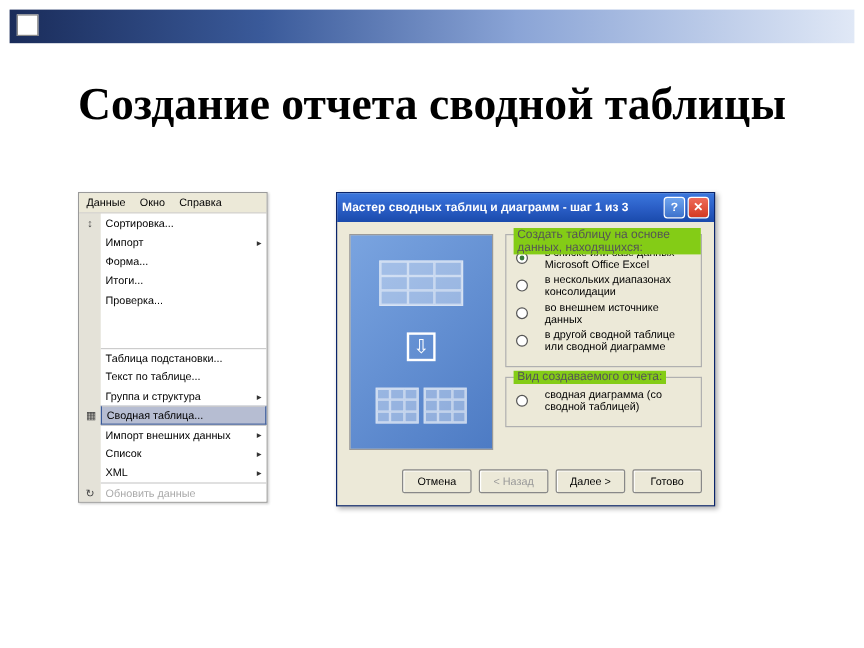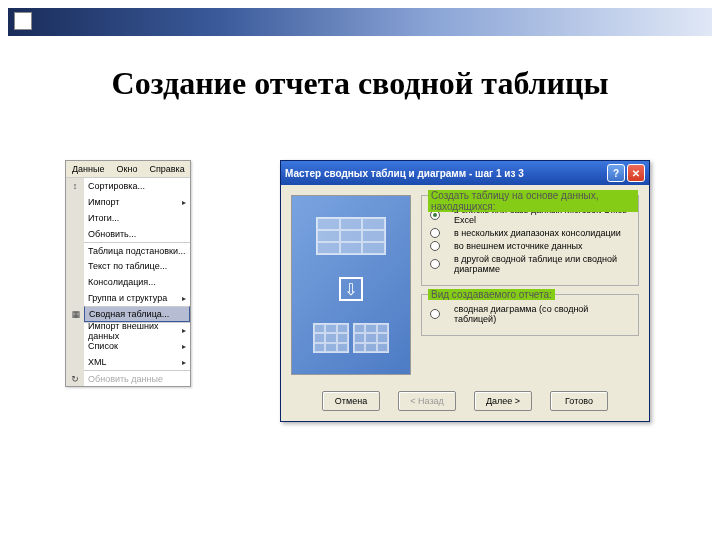--- a/index.html
+++ b/index.html
@@ -1,35 +1,35 @@
 <!DOCTYPE html>
 <html><head>
 <meta charset="utf-8">
 <style>
 * { box-sizing: border-box; margin: 0; padding: 0; }
 body { width: 720px; height: 540px; background: #fff; font-family: Tahoma, Arial, sans-serif; overflow: hidden; position: relative; }
 
 .top-bar { position: absolute; top: 8px; left: 8px; right: 8px; height: 28px; background: linear-gradient(to right, #1a2c5a 0%, #3a5a9a 30%, #8aa4d6 60%, #e0e8f6 100%); }
 .accent-square { position: absolute; top: 12px; left: 14px; width: 18px; height: 18px; background: #fff; border: 1px solid #888; }
 
-.slide-title { position: absolute; top: 65px; left: 0; right: 0; text-align: center; font-family: "Times New Roman", serif; font-size: 32px; font-weight: bold; color: #000; }
-
-.menu-panel { position: absolute; top: 160px; left: 65px; width: 126px; background: #f4f4f0; border: 1px solid #9a9a9a; font-size: 9px; box-shadow: 1px 1px 2px rgba(0,0,0,0.2); }
+.slide-title { position: absolute; top: 65px; left: 0; right: 0; text-align: center; font-family: "Times New Roman", serif; font-size: 38px; font-weight: bold; color: #000; }
+
+.menu-panel { position: absolute; top: 160px; left: 65px; width: 158px; background: #f4f4f0; border: 1px solid #9a9a9a; font-size: 9px; box-shadow: 1px 1px 2px rgba(0,0,0,0.2); }
 .menu-bar { display: flex; background: #ece9d8; border-bottom: 1px solid #ccc; }
 .menu-bar-item { padding: 3px 6px; cursor: pointer; }
 .menu-body { display: flex; }
 .icon-col { width: 18px; background: #e4e2d8; }
 .items-col { flex: 1; background: #fff; }
 .menu-item { display: flex; align-items: center; height: 16px; padding: 0 4px; position: relative; cursor: pointer; }
 .menu-item.active { background: #b6bdd2; border: 1px solid #3a5a9a; }
 .submenu-arrow { position: absolute; right: 4px; font-size: 8px; color: #333; }
 .menu-item.disabled { color: #aaa; }
 .micon { position: absolute; left: -16px; width: 14px; height: 14px; display: flex; align-items: center; justify-content: center; font-size: 9px; color: #444; }
 
-.wizard { position: absolute; top: 160px; left: 280px; width: 370px; background: #ece9d8; border: 1px solid #0a246a; font-size: 9px; box-shadow: 2px 2px 4px rgba(0,0,0,0.3); }
+.wizard { position: absolute; top: 160px; left: 280px; width: 316px; background: #ece9d8; border: 1px solid #0a246a; font-size: 9px; box-shadow: 2px 2px 4px rgba(0,0,0,0.3); }
 .titlebar { height: 24px; background: linear-gradient(to bottom, #3b77dd 0%, #2b5fc7 50%, #1a4aac 100%); display: flex; align-items: center; padding: 0 4px; }
 .titlebar-text { color: #fff; font-weight: bold; font-size: 10px; flex: 1; }
 .titlebar-btn { width: 18px; height: 18px; margin-left: 2px; border-radius: 3px; border: 1px solid #fff; display: flex; align-items: center; justify-content: center; color: #fff; font-size: 10px; font-weight: bold; cursor: pointer; }
 .tb-help { background: linear-gradient(#6fa4ee,#3d72cc); }
 .tb-close { background: linear-gradient(#ee6b5a,#d43a22); }
 
 .wizard-body { display: flex; padding: 10px; gap: 10px; }
 .wiz-left { width: 120px; height: 180px; background: linear-gradient(135deg, #7aa4e0 0%, #4d7bc4 100%); border: 1px solid #999; position: relative; display: flex; flex-direction: column; align-items: center; justify-content: space-around; padding: 10px 0; }
 .tbl-shape { width: 70px; height: 38px; background: rgba(255,255,255,0.35); border: 1px solid rgba(255,255,255,0.6); display: grid; grid-template-columns: repeat(3,1fr); grid-template-rows: repeat(3,1fr); }
 .tbl-shape div { border: 0.5px solid rgba(255,255,255,0.5); }
@@ -37,21 +37,21 @@
 .tbl-duo { display: flex; gap: 4px; }
 .tbl-duo .tbl-shape { width: 36px; height: 30px; }
 
 .wiz-right { flex: 1; }
 .fieldset { border: 1px solid #b0b0b0; padding: 6px 8px 8px; margin-bottom: 8px; position: relative; }
 .fieldset-legend { position: absolute; top: -6px; left: 6px; background: #84cc16; padding: 0 3px; font-size: 10px; color: #555; }
 .radio-row { display: flex; align-items: center; gap: 14px; margin: 3px 0; cursor: pointer; }
 .radio { width: 10px; height: 10px; border: 1px solid #555; border-radius: 50%; background: #fff; display: flex; align-items: center; justify-content: center; flex-shrink: 0; }
 .radio.checked::after { content: ""; width: 4px; height: 4px; background: #3a7a3a; border-radius: 50%; }
 
-.btn-row { display: flex; justify-content: center; gap: 18px; padding: 6px 10px 10px; }
+.btn-row { display: flex; justify-content: flex-end; gap: 6px; padding: 6px 10px 10px; }
 .wbtn { min-width: 58px; height: 20px; background: #ece9d8; border: 1px solid #888; border-radius: 2px; font-size: 9px; display: flex; align-items: center; justify-content: center; cursor: pointer; box-shadow: inset 1px 1px 0 #fff; }
 .wbtn.disabled { color: #999; }
 </style>
 </head>
 <body>
 
 <div class="top-bar"></div>
 <div class="accent-square"></div>
 
 <h1 class="slide-title">Создание отчета сводной таблицы</h1>
@@ -67,33 +67,33 @@
     <div class="items-col" id="menu-items">
         <div class="menu-item">
           <span class="micon">↕</span>
           <span>Сортировка...</span>
         </div>
         <div class="menu-item">
           <span>Импорт</span>
           <span class="submenu-arrow">▸</span>
         </div>
         <div class="menu-item">
+          <span>Форма...</span>
+        </div>
+        <div class="menu-item">
           <span>Итоги...</span>
         </div>
         <div class="menu-item">
-          <span>Обновить...</span>
-        </div>
-        <div class="menu-item" style="border-top: 1px solid rgb(204, 204, 204);">
+          <span>Проверка...</span>
+        </div>
+        <div class="menu-item" style="border-top: 1px solid rgb(204, 204, 204); margin-top: 32px;">
           <span>Таблица подстановки...</span>
         </div>
         <div class="menu-item">
           <span>Текст по таблице...</span>
-        </div>
-        <div class="menu-item">
-          <span>Консолидация...</span>
         </div>
         <div class="menu-item">
           <span>Группа и структура</span>
           <span class="submenu-arrow">▸</span>
         </div>
         <div class="menu-item active" style="border-top: 1px solid rgb(204, 204, 204);">
           <span class="micon">▦</span>
           <span>Сводная таблица...</span>
         </div>
         <div class="menu-item" style="border-top: 1px solid rgb(204, 204, 204);">

